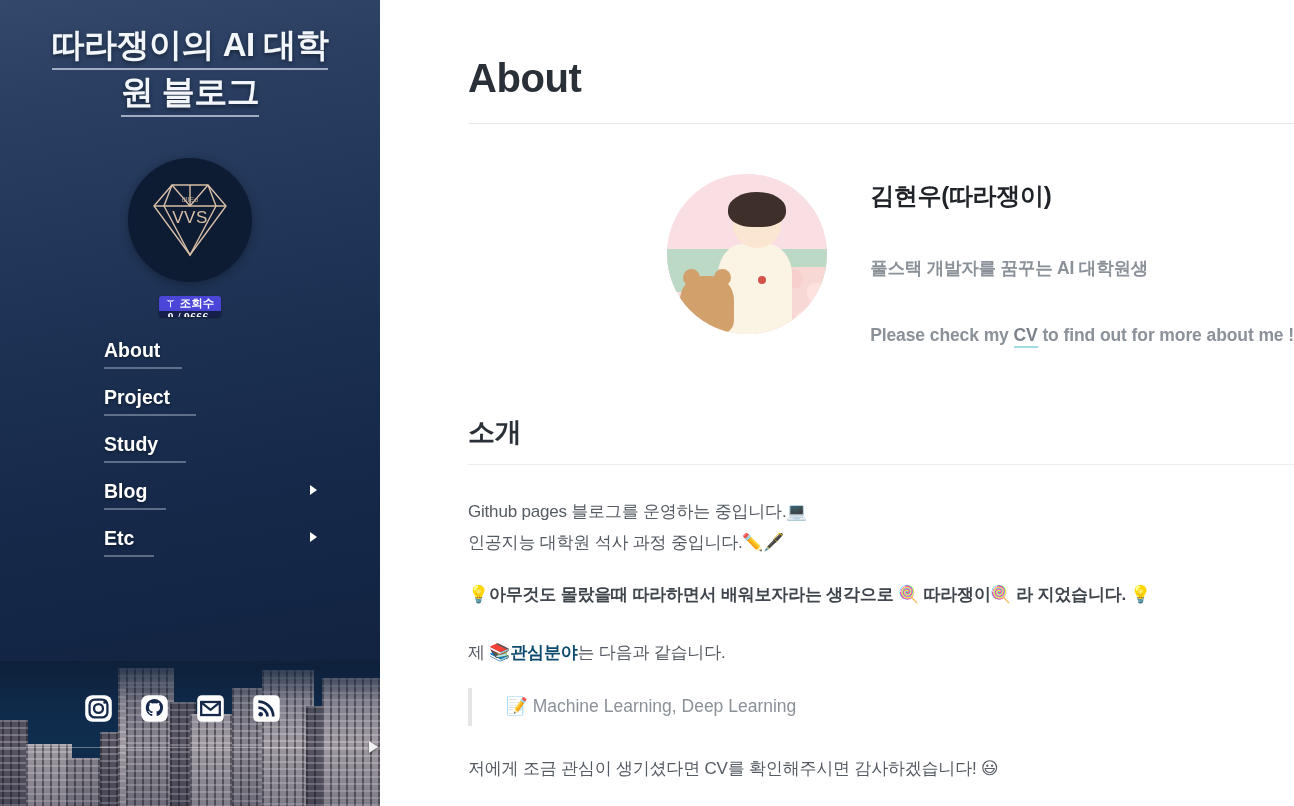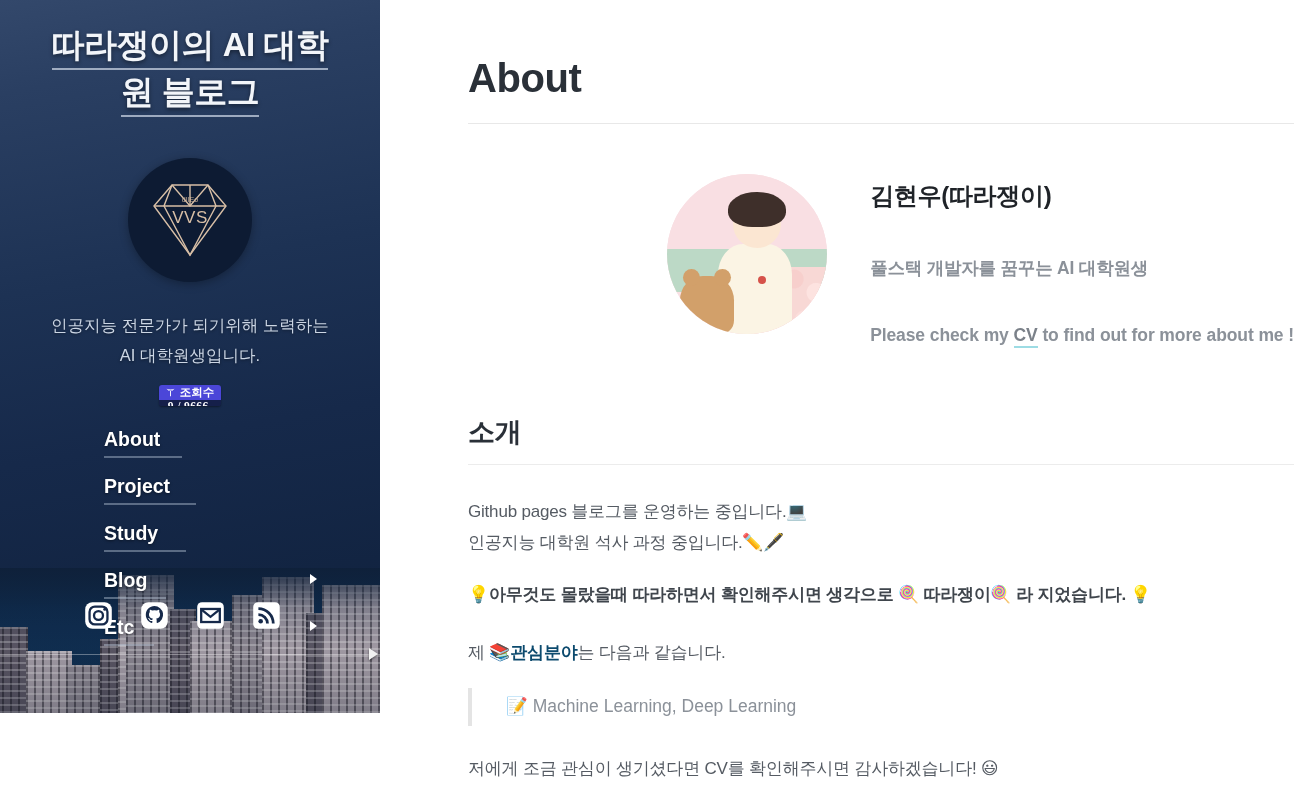--- a/index.html
+++ b/index.html
@@ -10,21 +10,21 @@
     background: #ffffff;
     font-family: "Liberation Sans", "DejaVu Sans", sans-serif;
   }
 
   .page { position: relative; width: 1294px; height: 806px; display: flex; }
 
   
   .sidebar {
     position: relative;
     width: 380px;
-    height: 713px;
+    height: 806px;
     flex: 0 0 380px;
     background: linear-gradient(170deg, #33486b 0%, #2a3f62 12%, #1d3254 38%, #16294a 60%, #112340 85%, #0f2039 100%);
     overflow: hidden;
   }
 
   
   .city-photo {
     position: absolute;
     left: 0; bottom: 0;
     width: 380px; height: 145px;
@@ -346,24 +346,20 @@
             <path d="M12 31 L84 31"></path>
             <path d="M30 10 L22 31 L48 80 L74 31 L66 10"></path>
             <path d="M48 10 L48 31"></path>
             <path d="M30 10 L48 31 L66 10"></path>
           </g>
           <text x="48" y="27" text-anchor="middle" fill="#cbb299" font-size="7" font-family="'Liberation Sans',sans-serif">dIIEo</text>
           <text x="48" y="48" text-anchor="middle" fill="#d8bfa6" font-size="17" letter-spacing="0.5" font-family="'Liberation Sans',sans-serif">VVS</text>
         </svg>
       </div>
 
-      <div class="tagline">
-        <span>인공지능 전문가가 되기위해 노력하는</span><br>
-        <span>AI 대학원생입니다.</span>
-      </div>
 
       <div class="badge">
         <span class="badge-left">
           <svg width="11" height="11" viewBox="0 0 24 24">
             <path fill="#ffffff" d="M12 5.2c-3 0-6-.5-8.4-1.5l.9 1.9c2.2.8 4.8 1.2 7.5 1.2s5.3-.4 7.5-1.2l.9-1.9C18 4.7 15 5.2 12 5.2z"></path>
             <path fill="#ffffff" d="M11 8.6V20h2V8.6h3.8l.8-1.7c-1.8.4-3.7.6-5.6.6s-3.8-.2-5.6-.6l.8 1.7H11z"></path>
           </svg>
           <span>조회수</span>
         </span>
         <span class="badge-right">9 / 9666</span>
@@ -453,21 +449,21 @@
 
     <h2 class="sec-title">소개</h2>
     <div class="sec-rule"></div>
 
     <p class="body-text p1">
       <span>Github pages 블로그를 운영하는 중입니다.</span><span class="emo">💻</span><br>
       <span>인공지능 대학원 석사 과정 중입니다.</span><span class="emo">✏️🖋️</span>
     </p>
 
     <p class="body-text p2">
-      <span class="emo">💡</span><span>아무것도 몰랐을때 따라하면서 확인해주시면 생각으로 </span><span class="emo">🍭</span><span> 따라쟁이</span><span class="emo">🍭</span><span> 라 지었습니다. </span><span class="emo">💡</span>
+      <span class="emo">💡</span><span>아무것도 몰랐을때 따라하면서 배워보자라는 생각으로 </span><span class="emo">🍭</span><span> 따라쟁이</span><span class="emo">🍭</span><span> 라 지었습니다. </span><span class="emo">💡</span>
     </p>
 
     <p class="body-text p3">
       <span>제 </span><span class="emo">📚</span><b>관심분야</b><span>는 다음과 같습니다.</span>
     </p>
 
     <blockquote class="quote">
       <span class="emo">📝</span>
       <span>Machine Learning, Deep Learning</span>
     </blockquote>

